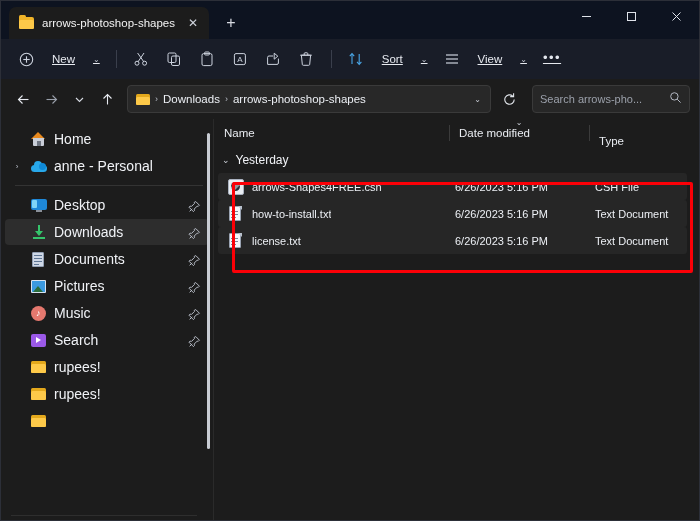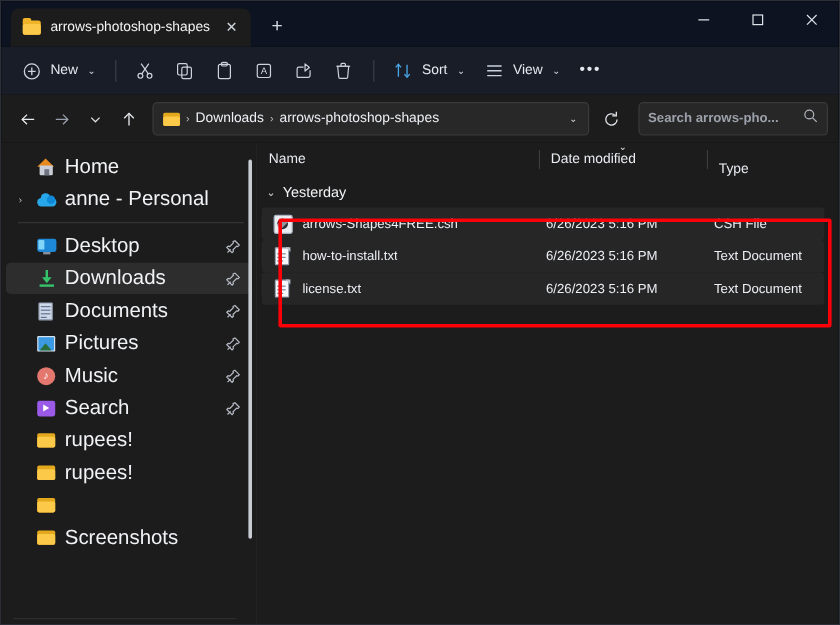--- a/index.html
+++ b/index.html
@@ -3,21 +3,21 @@
 <meta charset="utf-8">
 <style>
   html,body{margin:0;padding:0;background:#0b0f1a;}
   body{
     width:700px;height:521px;overflow:hidden;
     font-family:"Liberation Sans","DejaVu Sans",sans-serif;
     -webkit-font-smoothing:antialiased;
   }
   .window{
     position:relative;width:700px;height:521px;
-    background:#000000;border:1px solid #2c2f38;box-sizing:border-box;
+    background:#701a75;border:1px solid #2c2f38;box-sizing:border-box;
     display:flex;flex-direction:column;overflow:hidden;
   }
 
   
   .titlebar{
     height:38px;background:#0d1320;display:flex;align-items:flex-end;
     position:relative;flex:none;
   }
   .tabstrip{display:flex;align-items:flex-end;height:38px;padding-left:8px;}
   .tab{
@@ -40,22 +40,22 @@
   .wincontrols{position:absolute;right:0;top:0;display:flex;height:30px;}
   .wc{width:45px;height:30px;display:flex;align-items:center;justify-content:center;color:#dfe3ea;}
   .wc svg{display:block;}
 
   
   .toolbar{
     height:40px;background:#191d28;display:flex;align-items:center;
     padding:0 10px;gap:2px;flex:none;
   }
   .tb-btn{
-    height:28px;display:flex;align-items:center;gap:7px;padding:0 7px;border-radius:4px;
-    color:#e6e9ef;font-size:11.5px;white-space:nowrap;
+    height:28px;display:flex;align-items:center;gap:17px;padding:0 7px;border-radius:4px;
+    color:#e6e9ef;font-size:11.5px;white-space:nowrap;text-decoration:underline;
   }
   .tb-ico{width:17px;height:17px;display:flex;align-items:center;justify-content:center;color:#cdd3de;}
   .tb-ico svg{display:block;}
   .chev{font-size:8px;color:#c3c8d2;margin-left:1px;}
   .tb-sep{width:1px;height:18px;background:#3a3f4c;margin:0 7px;}
   .dots{letter-spacing:1.5px;font-size:13px;color:#e3e7ee;line-height:1;padding-bottom:4px;}
 
   
   .addrbar{height:40px;background:#1c1c1c;display:flex;align-items:center;padding:0 9px;gap:2px;flex:none;}
   .nav-btn{width:26px;height:26px;display:flex;align-items:center;justify-content:center;color:#e8ebf1;border-radius:4px;}
@@ -69,38 +69,38 @@
   .crumb-folder .front{position:absolute;left:0;top:3px;width:14px;height:8px;background:#fdc949;border-radius:1.5px;}
   .crumb-sep{color:#b9bec8;font-size:9px;}
   .crumb{color:#eceff4;font-size:11.5px;white-space:nowrap;}
   .crumb-spacer{flex:1;}
   .crumb-chev{color:#c8ccd4;font-size:8px;padding:0 3px;}
   .refresh{width:26px;height:26px;display:flex;align-items:center;justify-content:center;color:#e0e4ea;margin-left:3px;}
   .searchbox{
     width:142px;height:26px;background:#272727;border:1px solid #3a3a3a;border-radius:4px;
     display:flex;align-items:center;padding:0 7px;margin-left:8px;gap:6px;flex:none;
   }
-  .search-ph{color:#9ba0aa;font-size:11px;white-space:nowrap;overflow:hidden;text-overflow:ellipsis;flex:1;font-weight:bold;}
+  .search-ph{color:#9ba0aa;font-size:11px;white-space:nowrap;overflow:hidden;text-overflow:ellipsis;flex:1;}
 
   
   .body{flex:1;display:flex;min-height:0;background:#1c1c1c;}
 
   
   .sidebar{
     width:212px;flex:none;background:#1c1c1c;position:relative;
     padding-top:6px;box-sizing:border-box;overflow:hidden;
   }
   .side-item{
     height:26px;display:flex;align-items:center;padding:0 8px 0 6px;gap:7px;
     border-radius:4px;margin:1px 4px;position:relative;
   }
   .side-item.sel{background:#2d2d2d;}
   .side-exp{width:12px;flex:none;color:#b9bec8;font-size:8px;display:flex;align-items:center;justify-content:center;}
   .side-ico{width:17px;height:17px;flex:none;display:flex;align-items:center;justify-content:center;}
-  .side-label{color:#f0f2f6;font-size:17px;white-space:nowrap;overflow:hidden;text-overflow:ellipsis;flex:1;}
+  .side-label{color:#f0f2f6;font-size:14px;white-space:nowrap;overflow:hidden;text-overflow:ellipsis;flex:1;}
   .pin{width:13px;height:13px;flex:none;color:#b6bbc5;}
   .side-div{height:1px;background:#333;margin:6px 10px 6px 14px;}
   .side-bottom-div{position:absolute;left:10px;right:16px;bottom:4px;height:1px;background:#2e2e2e;}
   .side-scroll{position:absolute;right:3px;top:14px;width:3px;height:316px;background:#c8ccd3;border-radius:2px;}
   .splitter{width:1px;background:#2a2a2a;flex:none;}
 
   
   .ic-home{position:relative;width:15px;height:14px;}
   .ic-home .roof{position:absolute;left:0;top:0;width:0;height:0;border-left:7.5px solid transparent;border-right:7.5px solid transparent;border-bottom:7px solid #e8891d;}
   .ic-home .base{position:absolute;left:2px;top:6px;width:11px;height:8px;background:#c9ced8;border-radius:0 0 1px 1px;}
@@ -525,30 +525,20 @@
       <div class="side-item">
         <span class="side-exp"></span>
         <span class="side-ico">
           <span class="ic-fold">
               <span class="back"></span>
               <span class="front"></span>
             </span>
         </span>
       </div>
 
-      <div class="side-item">
-        <span class="side-exp"></span>
-        <span class="side-ico">
-          <span class="ic-fold">
-              <span class="back"></span>
-              <span class="front"></span>
-            </span>
-        </span>
-        <span class="side-label">Screenshots</span>
-      </div>
 
       <div class="side-scroll"></div>
       <div class="side-bottom-div"></div>
     </div>
 
     <div class="splitter"></div>
 
     <div class="content">
 
       <div class="colhead">

